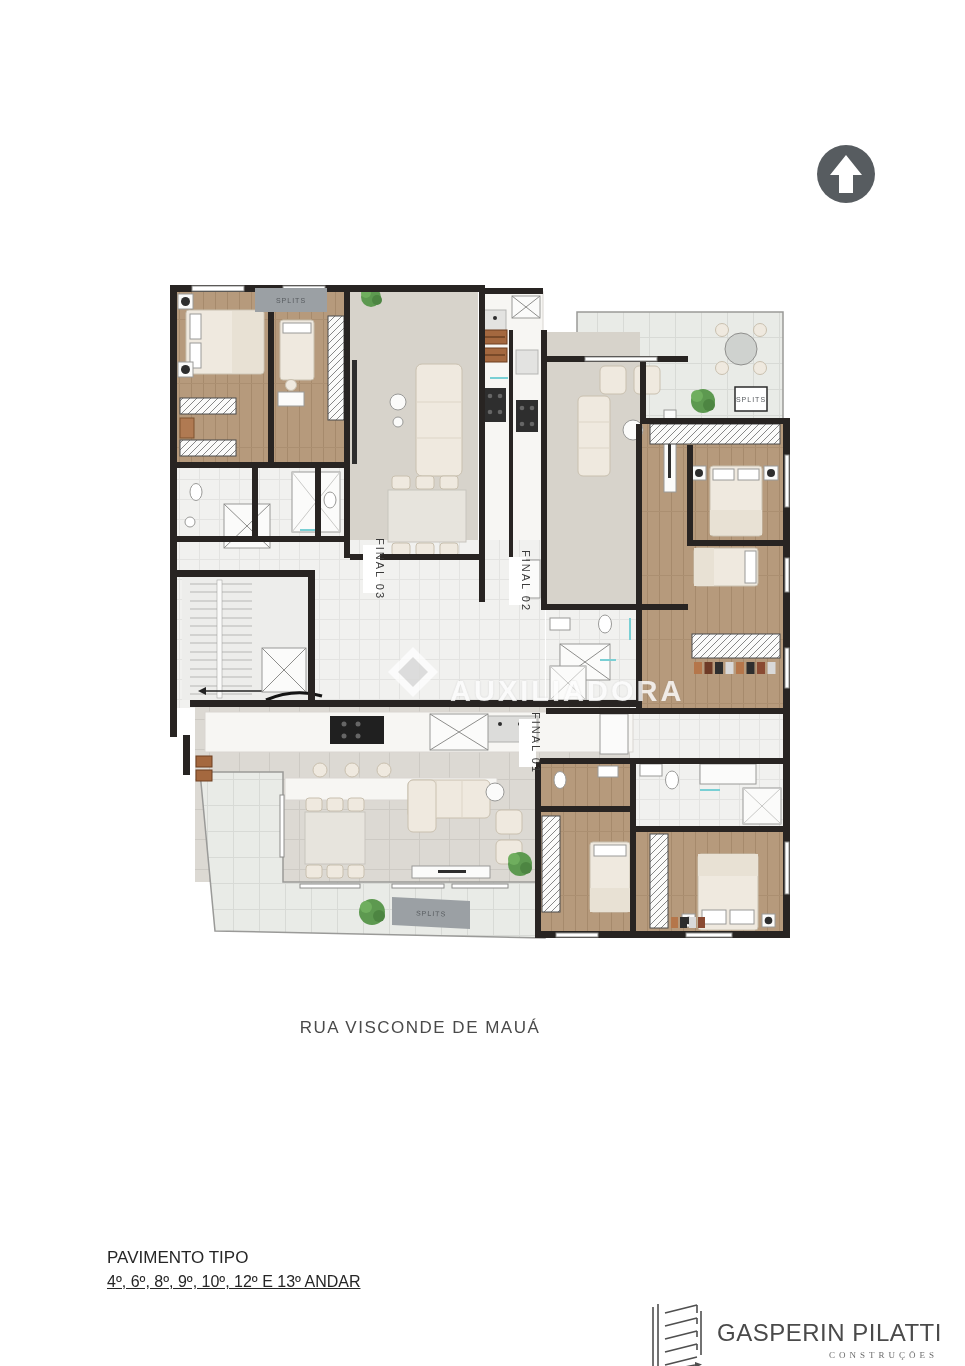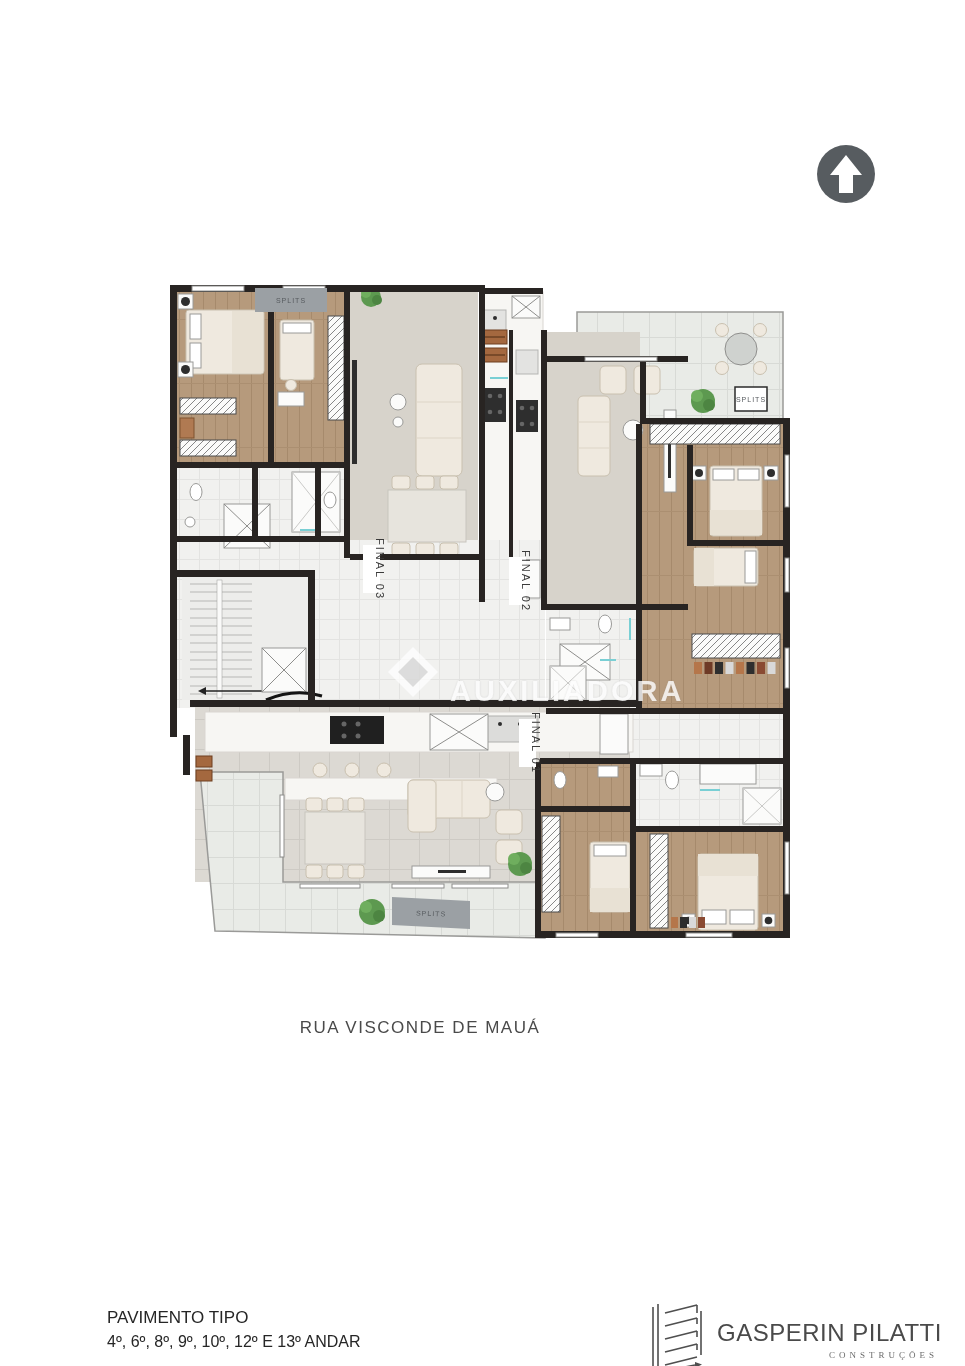--- a/index.html
+++ b/index.html
@@ -13,22 +13,22 @@
 
   
   .watermark{left:386px;top:638px;display:flex;align-items:center;gap:10px;
              opacity:.88;pointer-events:none;}
   .wm-text{color:rgba(255,255,255,.92);font-size:29px;font-weight:700;
            letter-spacing:3px;line-height:.95;text-shadow:0 0 2px rgba(120,120,120,.25);margin-top:40px;}
 
   
   .street{left:0;top:1002px;width:840px;text-align:center;font-size:17px;
           letter-spacing:1.5px;color:#4a4a4a;margin-top:16px;}
-  .footer{left:107px;top:1308px;font-size:17px;color:#262626;}
-  .footer .sub{font-size:16px;margin-top:5px;}
+  .footer{left:107px;top:1248px;font-size:17px;color:#262626;}
+  .footer .sub{font-size:16px;margin-top:5px;text-decoration:underline;}
   .brand{left:645px;top:1293px;display:flex;align-items:flex-start;}
   .brand-text{margin-left:8px;margin-top:26px;}
   .brand-name{font-size:24px;color:#4a4a4a;letter-spacing:.5px;white-space:nowrap;}
   .brand-tag{font-size:9px;color:#6b6b6b;letter-spacing:4px;text-align:right;margin-top:3px;padding-right:4px;font-family:Liberation Serif, serif;}
 
   
   svg .wall{fill:#282422;}
   svg .win{fill:#ffffff;stroke:#8e8e8c;stroke-width:1;}
   svg .furn{fill:#efe9df;stroke:#c9c0af;stroke-width:1;}
   svg .furn2{fill:#e8e1d4;stroke:none;}

